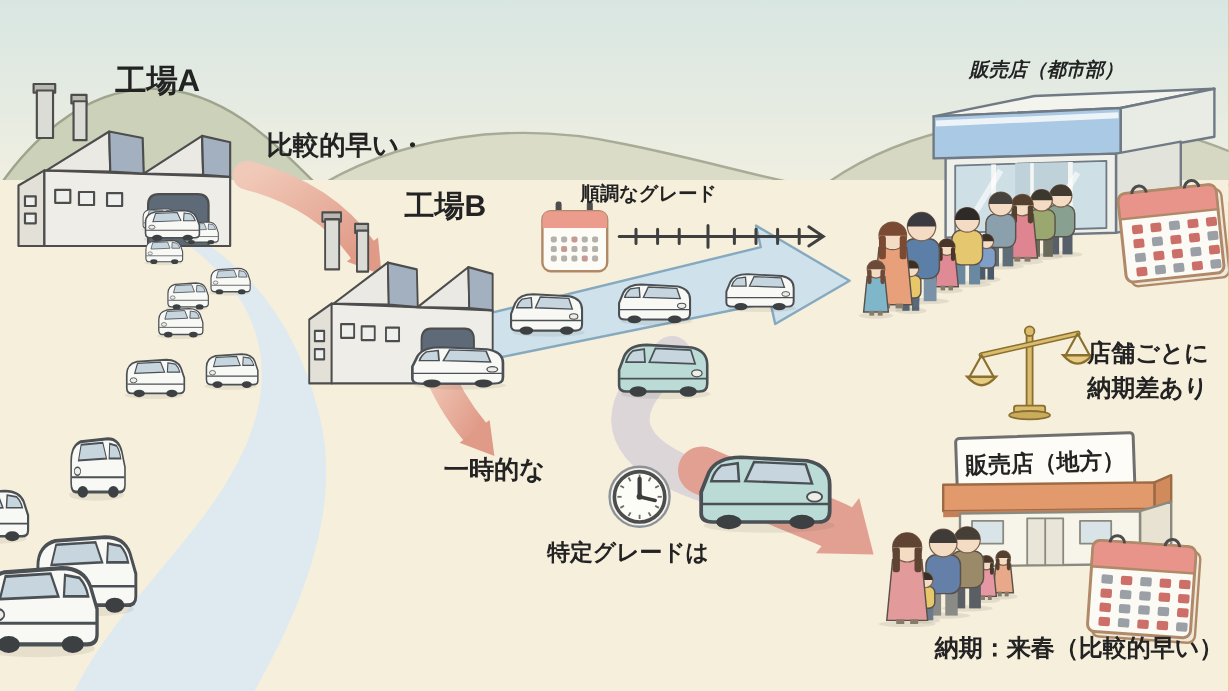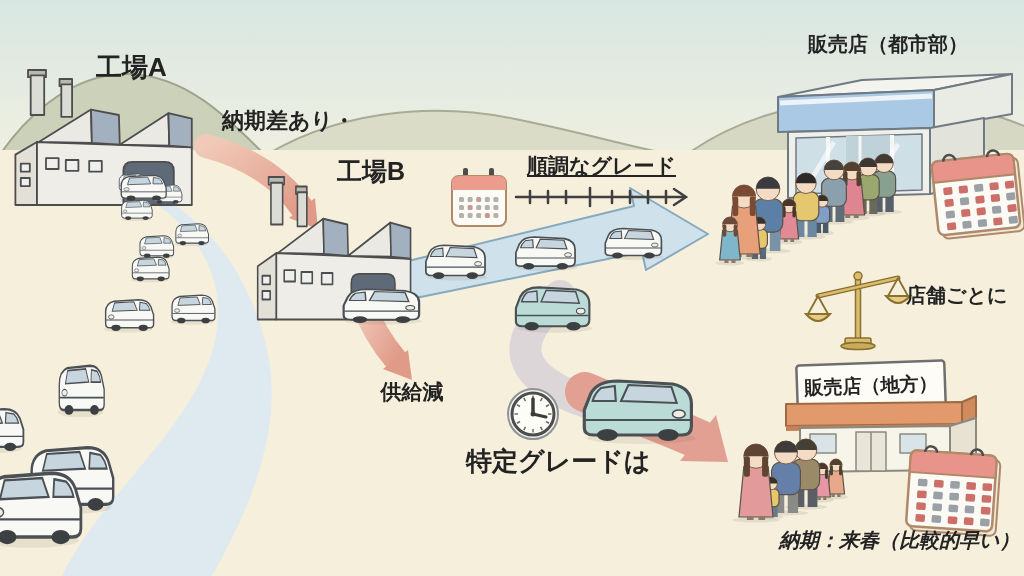--- a/index.html
+++ b/index.html
@@ -4,28 +4,28 @@
 <style>
   html,body{margin:0;padding:0;background:#e9e6da;}
   .scene{position:relative;width:1024px;height:576px;overflow:hidden;background:#f97316;
          font-family:"Liberation Sans","DejaVu Sans",sans-serif;}
   .scene svg.art{position:absolute;left:0;top:0;}
   .label{position:absolute;font-weight:700;color:#232323;white-space:nowrap;}
   .label .ln{display:block;}
   .l-factory-a{left:96px;top:50px;font-size:26px;}
   .l-transfer{left:222px;top:105px;font-size:22px;line-height:31px;}
   .l-factory-b{left:337px;top:155px;font-size:25px;}
-  .l-smooth{left:527px;top:152px;font-size:21px;text-decoration:underline;}
-  .l-urban-dealer{left:808px;top:31px;font-size:20px;}
+  .l-smooth{left:484px;top:152px;font-size:16px;}
+  .l-urban-dealer{left:808px;top:48px;font-size:16px;font-style:italic;}
   .l-urban-delivery{left:848px;top:232px;font-size:20px;}
   .l-store-gap{left:906px;top:281px;font-size:20px;line-height:29px;}
   .l-temp-supply{left:356px;top:379px;width:112px;text-align:center;font-size:21px;line-height:26px;}
-  .l-specific{left:466px;top:448px;width:182px;text-align:left;font-size:26px;line-height:27px;}
+  .l-specific{left:456px;top:448px;width:182px;text-align:left;font-size:19px;line-height:27px;}
   .l-regional-sign{left:799px;top:373px;width:144px;text-align:center;font-size:19px;transform:rotate(-2deg);}
-  .l-regional-delivery{left:779px;top:527px;font-size:20px;font-style:italic;}
+  .l-regional-delivery{left:779px;top:527px;font-size:20px;}
 </style>
 </head>
 <body>
 
 <div class="scene">
 <svg class="art" width="1024" height="576" viewBox="0 0 1024 576">
   <defs>
     <linearGradient id="skyGrad" x1="0" y1="0" x2="0" y2="1">
       <stop offset="0" stop-color="#d8e6e2"></stop>
           <stop offset="1" stop-color="#f2f0e1"></stop>
@@ -392,29 +392,30 @@
         <rect x="758.432" y="516" width="6.688000000000001" height="4" fill="#8a7a6a"></rect>
         <circle cx="756" cy="456.16" r="12.16" fill="#f4dcc4" stroke="#7a5f4c" stroke-width="1"></circle>
         <path d="M743.84,456.16 A12.16,12.16 0 0 1 768.16,456.16 Z" fill="#5f4433"></path>
         <rect x="743.84" y="456.16" width="6.08" height="20.672" rx="2" fill="#5f4433"></rect>
         <rect x="762.08" y="456.16" width="6.08" height="20.672" rx="2" fill="#5f4433"></rect>
       </g>
 </svg>
 
 <div class="label l-factory-a">工場A</div>
 <div class="label l-transfer">
-  <span class="ln">納期差あり・</span>
+  <span class="ln">比較的早い・</span>
 </div>
 <div class="label l-factory-b">工場B</div>
 <div class="label l-smooth">順調なグレード</div>
 <div class="label l-urban-dealer">販売店（都市部）</div>
 <div class="label l-store-gap">
   <span class="ln">店舗ごとに</span>
+  <span class="ln">納期差あり</span>
 </div>
 <div class="label l-temp-supply">
-  <span class="ln">供給減</span>
+  <span class="ln">一時的な</span>
 </div>
 <div class="label l-specific">
   <span class="ln">特定グレードは</span>
 </div>
 <div class="label l-regional-sign">販売店（地方）</div>
 <div class="label l-regional-delivery">納期：来春（比較的早い）</div>
 </div>
 
 </body></html>

